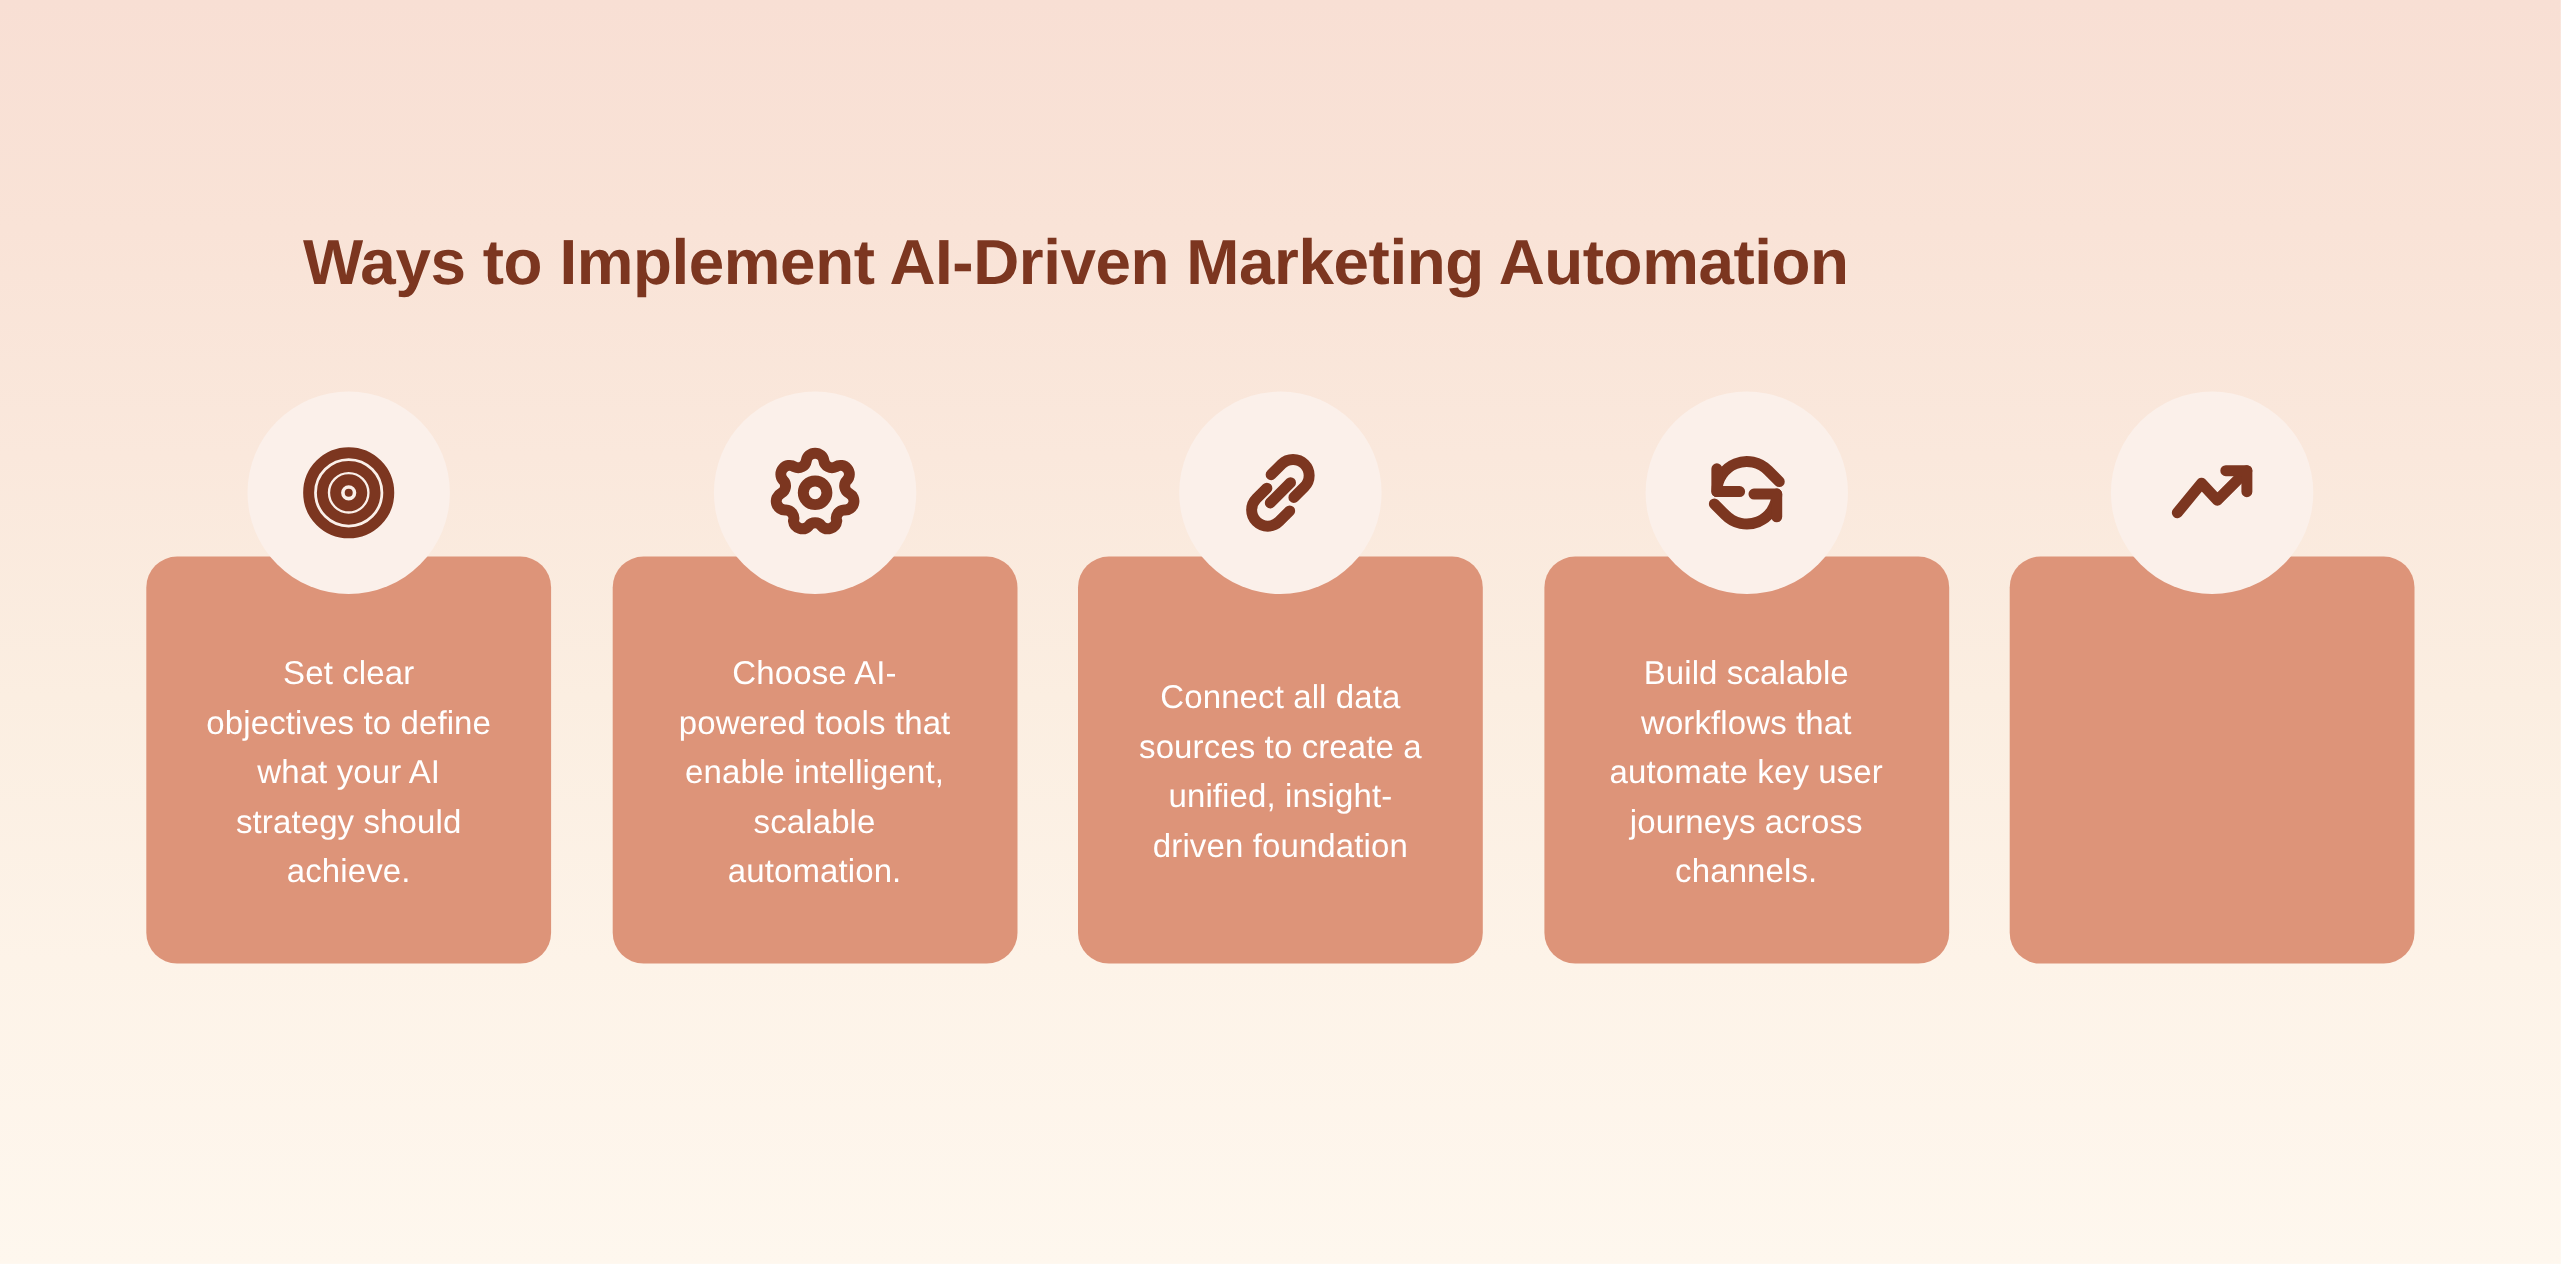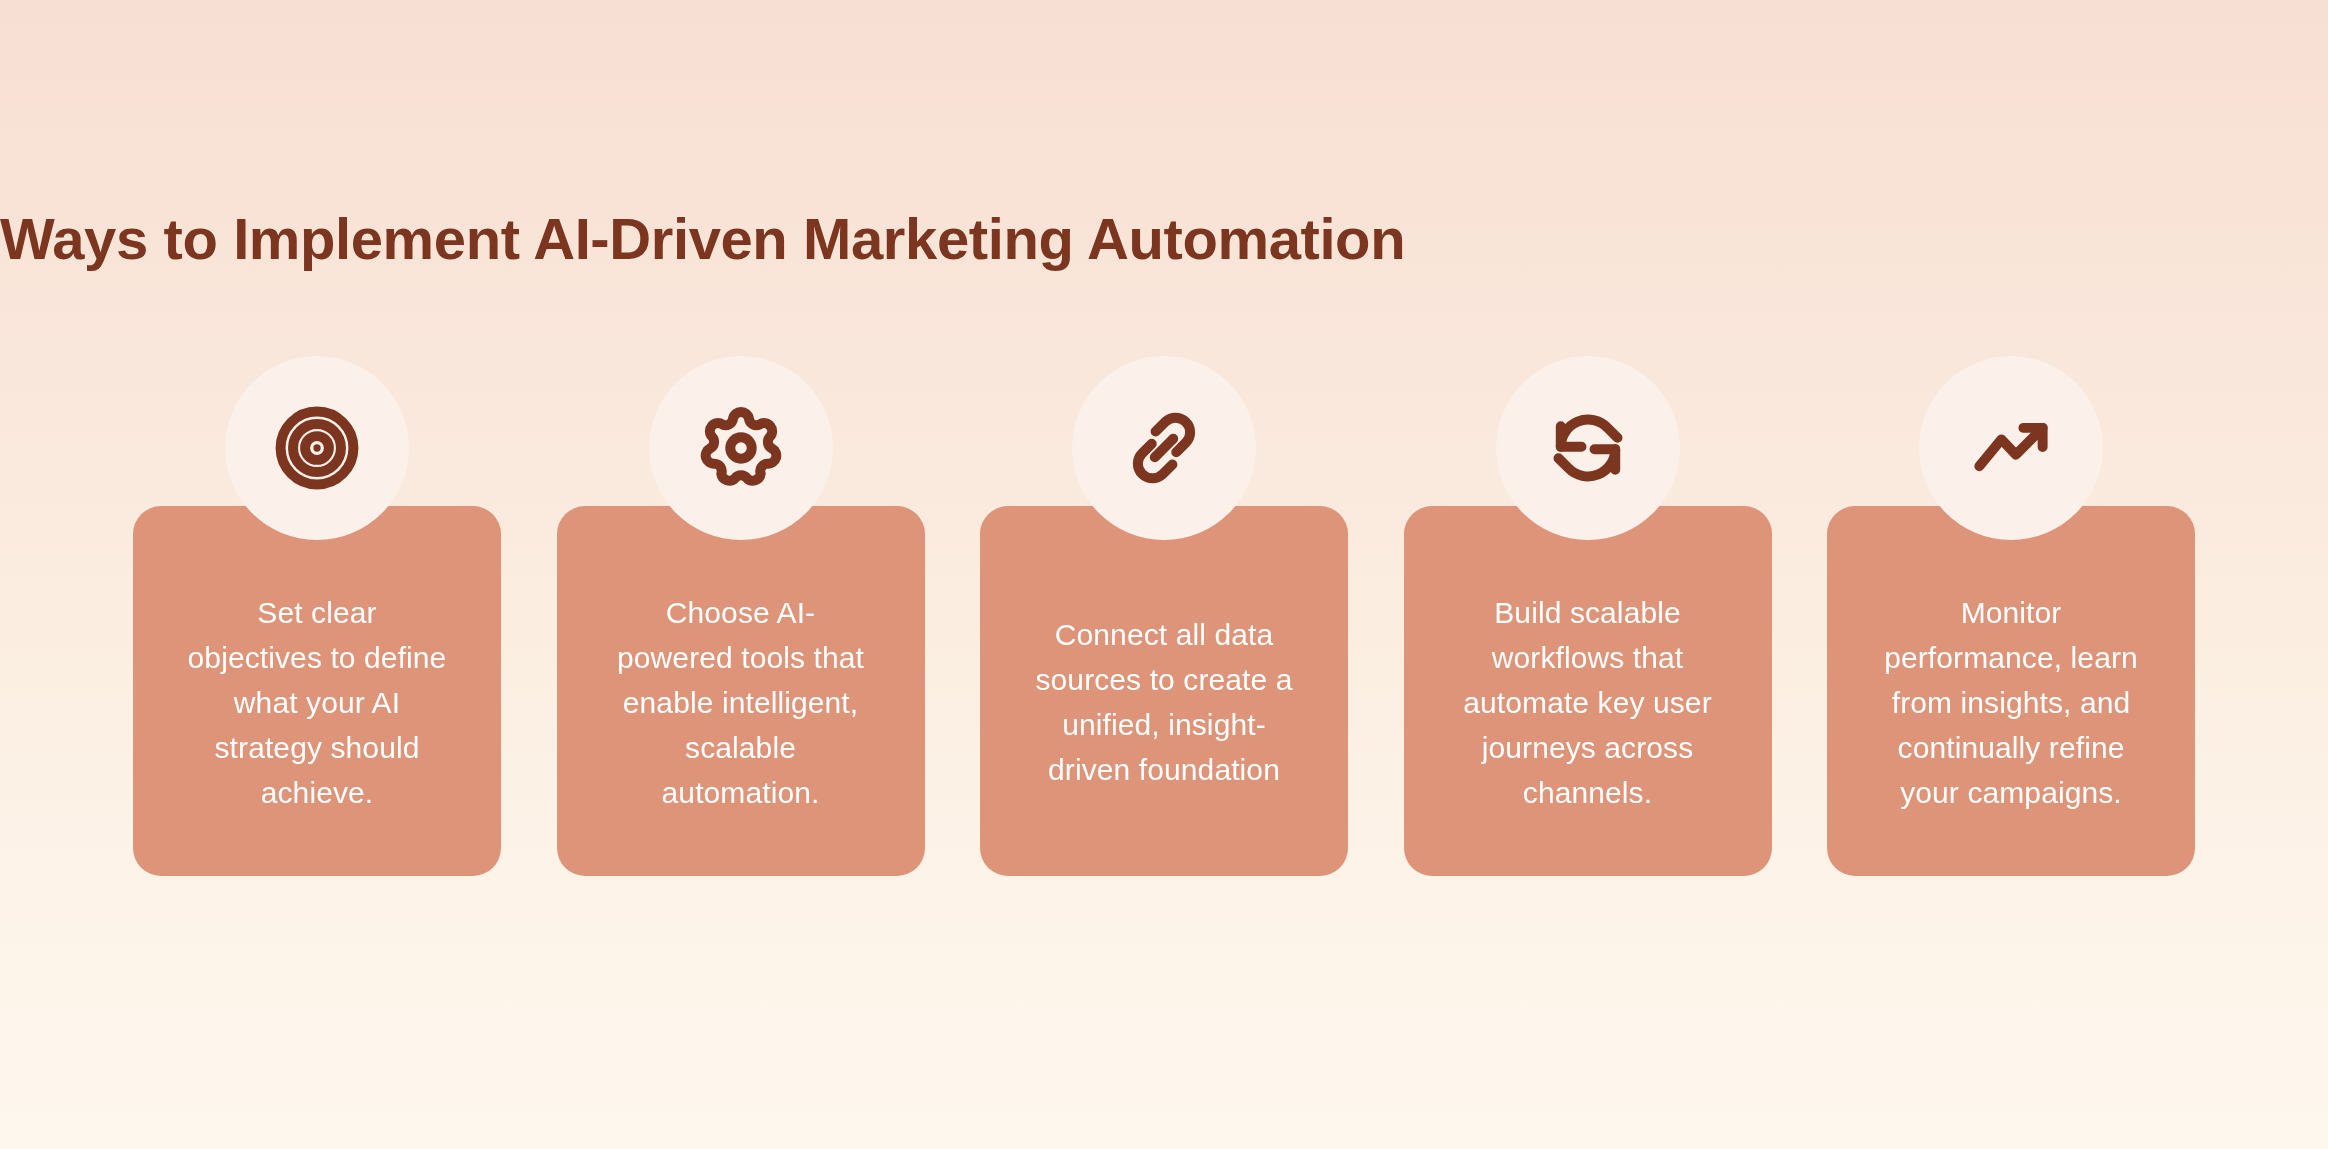--- a/index.html
+++ b/index.html
@@ -25,20 +25,21 @@
     width: 2328px;
     height: 1149px;
   }
 
   
   .title-wrap {
     position: absolute;
     top: 168px;
     left: 0;
     width: 1956px;
+    text-align: center;
   }
   .title {
     display: inline-block;
     font-size: 58px;
     font-weight: bold;
     letter-spacing: -0.4px;
     color: #7c3620;
     line-height: 1.1;
     white-space: nowrap;
   }
@@ -181,17 +182,16 @@
       <div class="card-text">Build scalable workflows that automate key user journeys across channels.</div>
     </div>
 
     <div class="card">
       <div class="icon-bubble">
         <svg viewBox="0 0 48 48">
           <path class="icon-stroke" d="M7.5 33.5 L19 19.5 L26.5 27.5 L40.5 13.5"></path>
           <path class="icon-stroke" d="M30.5 13.5 L40.5 13.5 L40.5 23.5"></path>
         </svg>
       </div>
-      <div class="card-text">Monitor performance, learn from insights, and continually refine your campaigns.</div>
     </div>
 
   </div>
 </div>
 
 </body></html>

